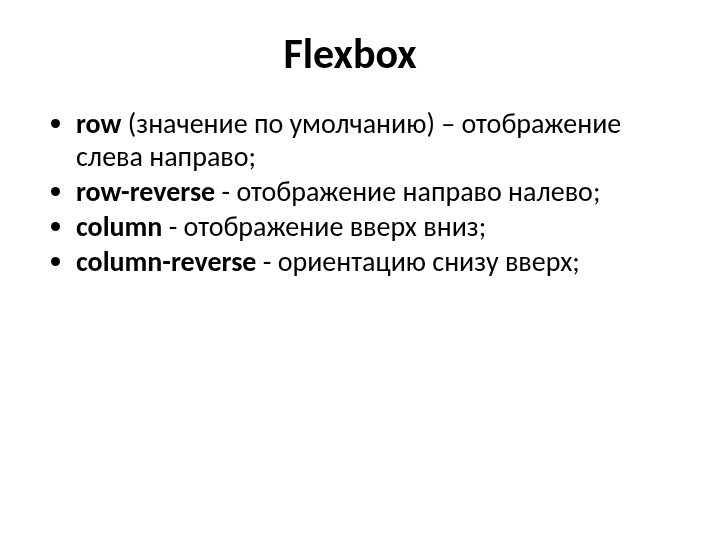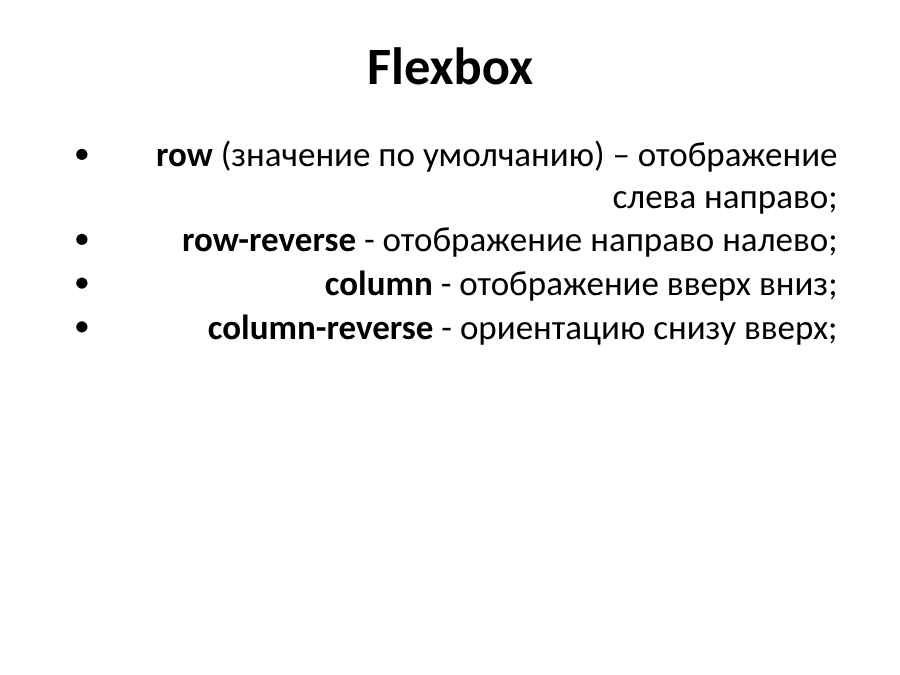--- a/index.html
+++ b/index.html
@@ -24,45 +24,44 @@
     left: 80px;
     pointer-events: none;
     user-select: none;
   }
   .watermark svg {
     display: block;
   }
   .content {
     position: relative;
     z-index: 2;
-    padding: 28px 40px 0 40px;
+    padding: 28px 60px 0 40px;
     color: #000;
   }
   .title {
     text-align: center;
     font-weight: 700;
     font-size: 42px;
     margin: 0 0 28px 0;
     letter-spacing: 0px;
   }
   .lead {
     font-size: 28px;
     line-height: 1.18;
     margin: 0 0 4px 0;
   }
   .lead .term {
     font-weight: 700;
   }
   ul.flexvals {
     list-style: disc;
-    margin: 10px;
+    margin: 0;
     padding-left: 36px;
     font-size: 28px;
     line-height: 1.18;
-    text-align: right;
   }
   ul.flexvals li {
     margin: 2px 0;
   }
   .kw {
     font-weight: 700;
   }
 </style>
 </head>
 <body>

